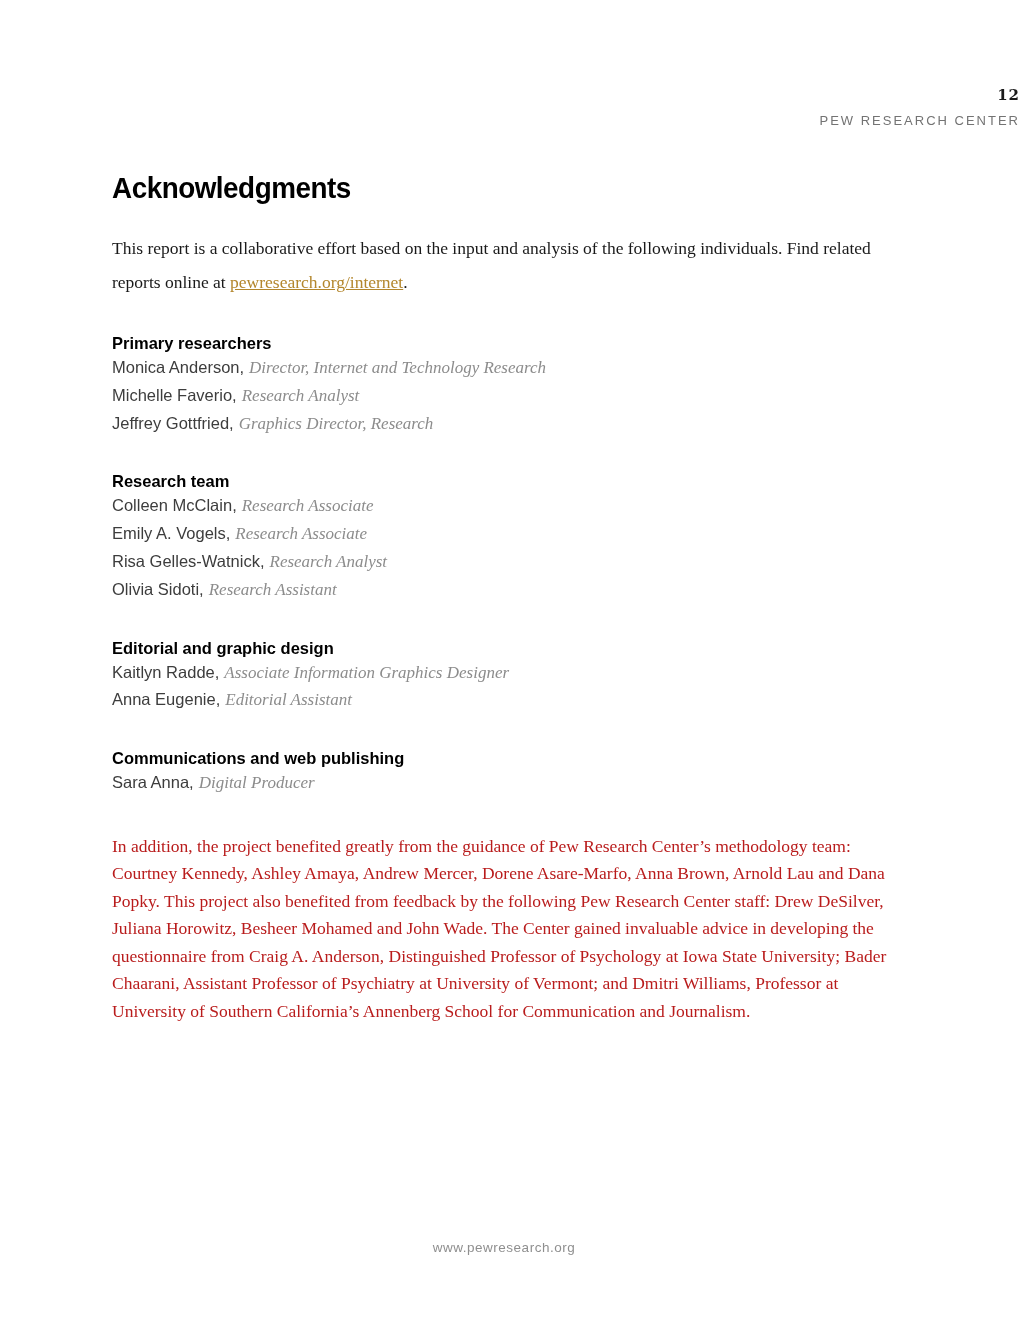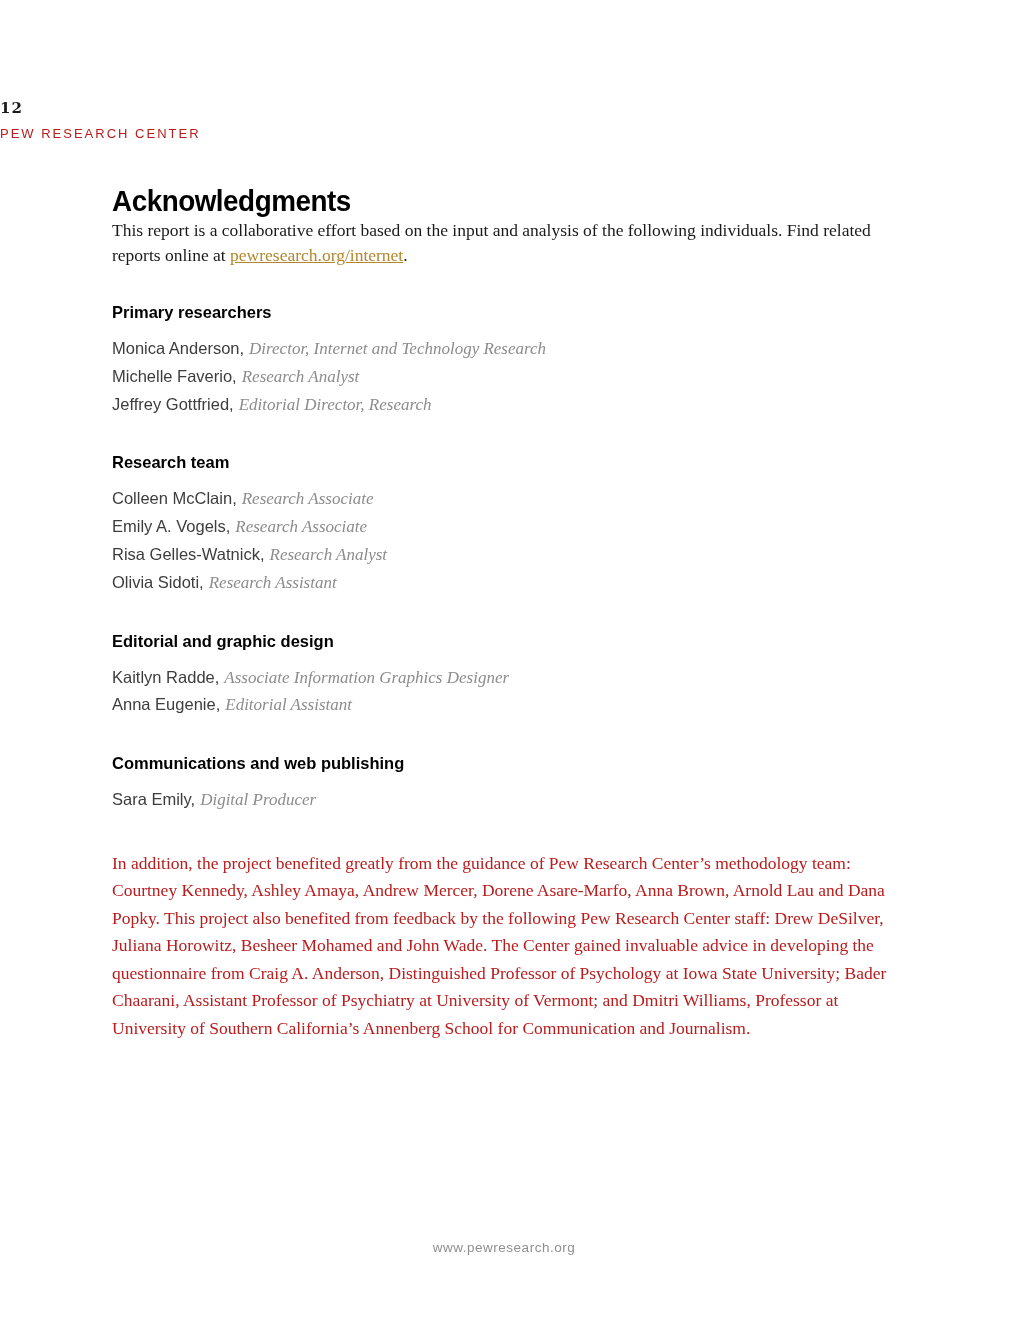--- a/index.html
+++ b/index.html
@@ -6,71 +6,71 @@
   html, body { background: #ffffff; }
   body {
     width: 1020px;
     height: 1320px;
     position: relative;
     font-family: "Liberation Serif", "DejaVu Serif", serif;
     color: #1a1a1a;
     overflow: hidden;
   }
   .page-header {
-    padding-top: 54px;
-    text-align: left;
-    margin-top: 45px;
+    padding-top: 86px;
+    text-align: right;
   }
   .page-number {
     font-family: "DejaVu Serif", "Liberation Serif", serif;
     font-weight: bold;
     font-size: 15px;
     letter-spacing: 1px;
     color: #1a1a1a;
   }
   .brand {
     margin-top: 9px;
     font-family: "Liberation Sans", "DejaVu Sans", sans-serif;
     font-size: 13px;
     letter-spacing: 2px;
-    color: #b91c1c;
+    color: #737373;
   }
   .content {
     width: 800px;
     margin-left: 112px;
     margin-top: 44px;
   }
   h1.doc-title {
     font-family: "Liberation Sans", "DejaVu Sans", sans-serif;
     font-weight: bold;
     font-size: 29px;
     letter-spacing: -0.5px;
     color: #000000;
     transform: scaleX(0.96);
     transform-origin: left center;
   }
   .intro {
+    margin-top: 26px;
     font-size: 17.5px;
-    line-height: 25px;
+    line-height: 34px;
     color: #1a1a1a;
   }
   .intro a {
     text-decoration: underline;
     cursor: pointer;
   }
   .section { margin-top: 35px; }
   .section-heading {
     font-family: "Liberation Sans", "DejaVu Sans", sans-serif;
     font-weight: bold;
     font-size: 17px;
     color: #000000;
     transform: scaleX(0.97);
     transform-origin: left center;
   }
-  .people { margin-top: 12px; }
+  .people { margin-top: 0; }
   .person {
     font-size: 17px;
     line-height: 26.8px;
   }
   .person .name {
     font-family: "Liberation Sans", "DejaVu Sans", sans-serif;
     font-size: 16.5px;
     color: #3d3d3d;
   }
   .person .role {
@@ -111,21 +111,21 @@
 
   <h1 class="doc-title">Acknowledgments</h1>
 
   <p class="intro"><span>This report is a collaborative effort based on the input and analysis of the following individuals. Find related reports online at </span><a style="color: rgb(179, 134, 44);">pewresearch.org/internet</a><span>.</span></p>
 
   <div class="section">
     <div class="section-heading">Primary researchers</div>
     <div class="people">
       <div class="person"><span class="name">Monica Anderson,</span><span class="role">Director, Internet and Technology Research</span></div>
       <div class="person"><span class="name">Michelle Faverio,</span><span class="role">Research Analyst</span></div>
-      <div class="person"><span class="name">Jeffrey Gottfried,</span><span class="role">Editorial Director, Research</span></div>
+      <div class="person"><span class="name">Jeffrey Gottfried,</span><span class="role">Graphics Director, Research</span></div>
     </div>
   </div>
 
   <div class="section">
     <div class="section-heading">Research team</div>
     <div class="people">
       <div class="person"><span class="name">Colleen McClain,</span><span class="role">Research Associate</span></div>
       <div class="person"><span class="name">Emily A. Vogels,</span><span class="role">Research Associate</span></div>
       <div class="person"><span class="name">Risa Gelles-Watnick,</span><span class="role">Research Analyst</span></div>
       <div class="person"><span class="name">Olivia Sidoti,</span><span class="role">Research Assistant</span></div>
@@ -136,21 +136,21 @@
     <div class="section-heading">Editorial and graphic design</div>
     <div class="people">
       <div class="person"><span class="name">Kaitlyn Radde,</span><span class="role">Associate Information Graphics Designer</span></div>
       <div class="person"><span class="name">Anna Eugenie,</span><span class="role">Editorial Assistant</span></div>
     </div>
   </div>
 
   <div class="section">
     <div class="section-heading">Communications and web publishing</div>
     <div class="people">
-      <div class="person"><span class="name">Sara Emily,</span><span class="role">Digital Producer</span></div>
+      <div class="person"><span class="name">Sara Anna,</span><span class="role">Digital Producer</span></div>
     </div>
   </div>
 
   <p class="closing">In addition, the project benefited greatly from the guidance of Pew Research Center’s methodology team: Courtney Kennedy, Ashley Amaya, Andrew Mercer, Dorene Asare-Marfo, Anna Brown, Arnold Lau and Dana Popky. This project also benefited from feedback by the following Pew Research Center staff: Drew DeSilver, Juliana Horowitz, Besheer Mohamed and John Wade. The Center gained invaluable advice in developing the questionnaire from Craig A. Anderson, Distinguished Professor of Psychology at Iowa State University; Bader Chaarani, Assistant Professor of Psychiatry at University of Vermont; and Dmitri Williams, Professor at University of Southern California’s Annenberg School for Communication and Journalism.</p>
 
 </div>
 
 <div class="page-footer">www.pewresearch.org</div>
 
 </body></html>

